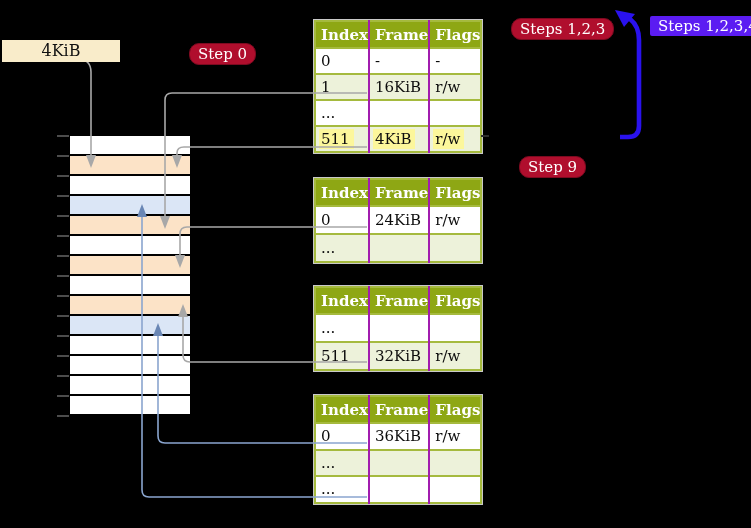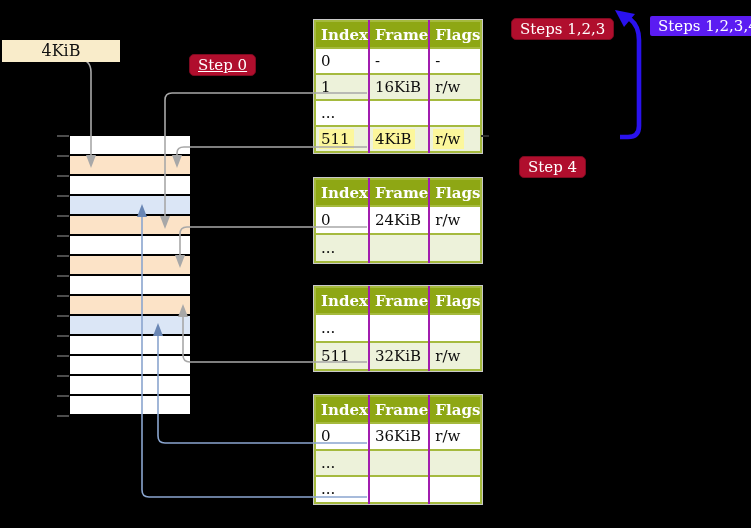--- a/index.html
+++ b/index.html
@@ -18,23 +18,23 @@
     background: var(--c-pointer-label-bg);
     color: #111; font-size: 16px; line-height: 22px;
     text-align: center; z-index: 4;
   }
 
   
   .badge {
     z-index: 4; color: #fff; font-size: 15px;
     padding: 1px 8px; white-space: nowrap;
   }
-  .badge.red { background: var(--c-badge-red); border-radius: 5px; border: 1px solid #7d0a20; }
+  .badge.red { background: var(--c-badge-red); border-radius: 10px; border: 1px solid #7d0a20; }
   .badge.violet { background: var(--c-badge-violet); border-radius: 2px; }
-  .b-step0   { left: 189px; top: 54px; text-decoration: underline; }
+  .b-step0   { left: 189px; top: 43px; }
   .b-steps123 { left: 511px; top: 18px; }
   .b-steps1234 { left: 650px; top: 16px; }
   .b-step4   { left: 519px; top: 156px; }
 
   
   .memcol { left: 70px; top: 136px; width: 120px; z-index: 1; }
   .mrow { height: 18px; margin-bottom: 2px; }
   .m-free { background: var(--c-frame-free); }
   .m-page_table { background: var(--c-frame-page-table); }
   .m-mapped_page { background: var(--c-frame-mapped-page); }
@@ -89,21 +89,21 @@
   .nub { stroke: #2e2e2e; stroke-width: 2px; }
 </style>
 </head>
 <body>
 
 <div class="abs ptr-label">4KiB</div>
 
 <div class="abs badge red b-step0">Step 0</div>
 <div class="abs badge red b-steps123">Steps 1,2,3</div>
 <div class="abs badge violet b-steps1234">Steps 1,2,3,4</div>
-<div class="abs badge red b-step4">Step 4</div>
+<div class="abs badge red b-step4">Step 9</div>
 
 <div class="abs memcol" id="memcol">
     <div class="mrow m-free"></div>
     <div class="mrow m-page_table"></div>
     <div class="mrow m-free"></div>
     <div class="mrow m-mapped_page"></div>
     <div class="mrow m-page_table"></div>
     <div class="mrow m-free"></div>
     <div class="mrow m-page_table"></div>
     <div class="mrow m-free"></div>

